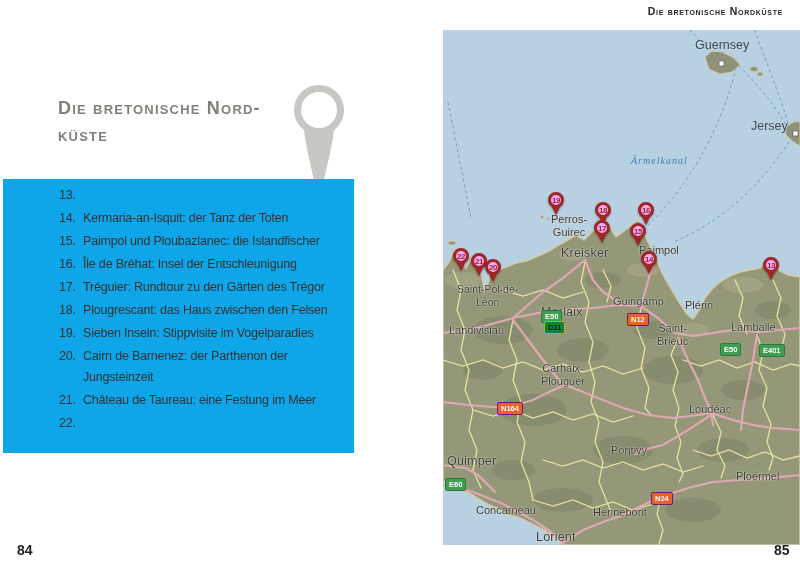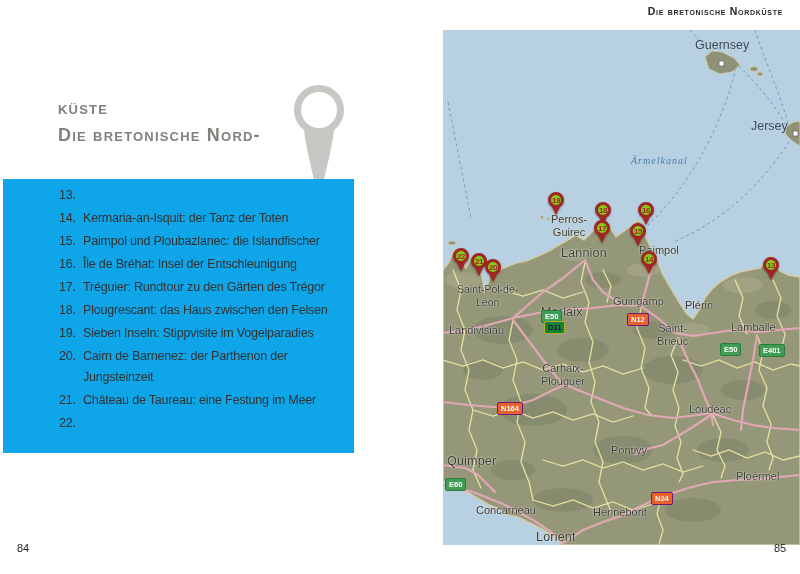--- a/index.html
+++ b/index.html
@@ -15,21 +15,21 @@
   }
   .big-pin{position:absolute;left:292px;top:84px;}
   .list-box{
     position:absolute;left:3px;top:179px;width:351px;height:274px;
     background:#0ea5e9;box-sizing:border-box;padding:6px 8px 0 56px;
   }
   .list-item{display:flex;margin-bottom:2px;color:#333231;
     font-size:12.5px;line-height:21px;letter-spacing:-0.2px;}
   .list-item .num{width:24px;flex-shrink:0;}
   .list-item .txt{width:250px;}
-  .pageno{position:absolute;top:542px;font-size:11px;font-weight:400;color:#1e1e1e;}
+  .pageno{position:absolute;top:542px;font-size:14px;font-weight:700;color:#1e1e1e;}
   .pageno.left{left:17px;}
   .pageno.right{left:774px;}
   
   .running-header{
     position:absolute;top:5px;right:17px;
     font-variant:small-caps;font-weight:700;font-size:10.5px;
     letter-spacing:0.7px;color:#262626;
   }
   .map{
     position:absolute;left:443px;top:30px;width:357px;height:515px;
@@ -52,36 +52,36 @@
   .badge{
     position:absolute;font-size:7.5px;font-weight:700;line-height:1;
     padding:1.5px 3px;border-radius:2px;white-space:nowrap;
   }
   .badge.e{background:#3f9e53;color:#ffffff;border:1px solid #2c7a3c;}
   .badge.n{background:#e8622d;color:#ffffff;border:1px solid #701a75;}
   .badge.d{background:#15803d;color:#222222;border:1px solid #b7ad1f;}
   .pin{position:absolute;width:16px;text-align:center;filter:drop-shadow(0 1px 1px rgba(0,0,0,0.35));}
   .pin-head{
     width:16px;height:16px;box-sizing:border-box;border-radius:50%;
-    background:#84cc16;border:3px solid #a02525;
+    background:#f0abfc;border:3px solid #a02525;
     display:flex;align-items:center;justify-content:center;
     font-size:8px;font-weight:700;color:#a02525;letter-spacing:-0.5px;
   }
   .pin-tail{
     width:0;height:0;margin:-1px auto 0;
     border-left:4.5px solid transparent;border-right:4.5px solid transparent;
     border-top:8px solid #a02525;
   }
 </style>
 </head>
 <body>
 
 <div class="heading">
+  <div>Die bretonische Nord-</div>
   <div>küste</div>
-  <div>Die bretonische Nord-</div>
 </div>
 
 <div class="big-pin">
   <svg width="54" height="124" viewBox="0 0 54 124">
     <path d="M27,121 C23,96 13,62 12,45 L42,45 C41,62 31,96 27,121 Z" fill="#c9c7c4"></path>
     <circle cx="27" cy="26" r="21.5" fill="#ffffff" stroke="#c9c7c4" stroke-width="7"></circle>
   </svg>
 </div>
 
 <div class="list-box">
@@ -228,21 +228,21 @@
       <rect x="350" y="101" width="5" height="5"></rect>
     </g>
   </svg>
 
   <div class="sea-label">Ärmelkanal</div>
 
   <div class="city island" style="left:252px;top:9px;">Guernsey</div>
   <div class="city island" style="left:308px;top:90px;">Jersey</div>
   <div class="city pre" style="left:108px;top:183px;">Perros-
 Guirec</div>
-  <div class="city lg" style="left:118px;top:217px;">Lannion</div>
+  <div class="city lg" style="left:118px;top:217px;">Kreisker</div>
   <div class="city" style="left:196px;top:214px;">Paimpol</div>
   <div class="city" style="left:170px;top:265px;">Guingamp</div>
   <div class="city" style="left:242px;top:269px;">Plérin</div>
   <div class="city pre" style="left:214px;top:292px;">Saint-
 Brieuc</div>
   <div class="city" style="left:288px;top:291px;">Lamballe</div>
   <div class="city lg" style="left:50px;top:276px;padding-left:48px;">Morlaix</div>
   <div class="city" style="left:6px;top:294px;">Landivisiau</div>
   <div class="city sm pre" style="left:14px;top:253px;">Saint-Pol-de-
 Léon</div>

